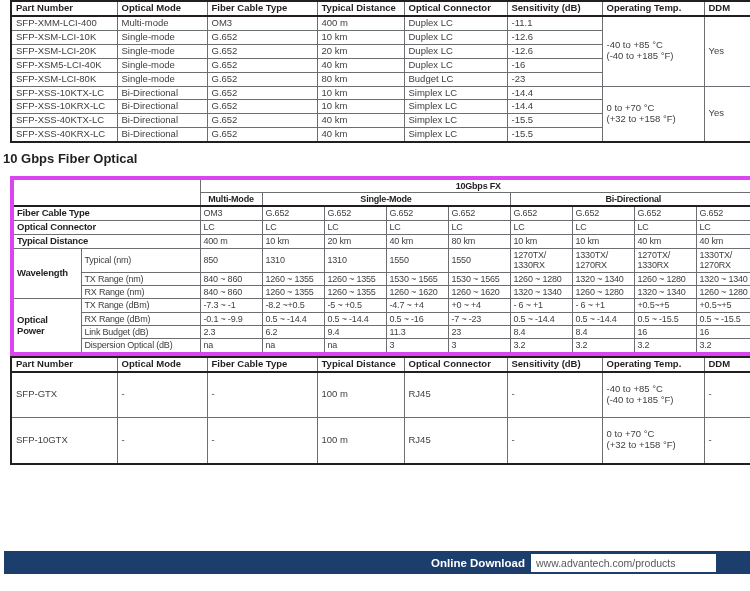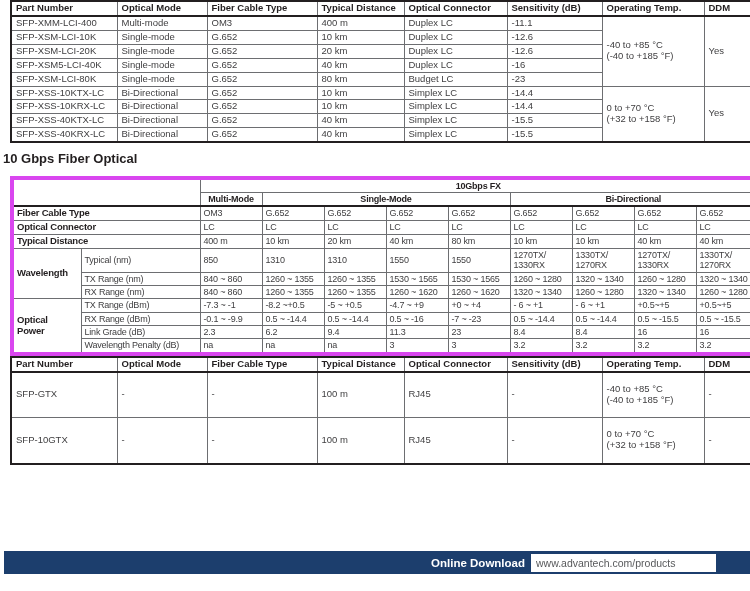--- a/index.html
+++ b/index.html
@@ -303,53 +303,53 @@
           <td>1260 ~ 1280</td>
           <td>1320 ~ 1340</td>
           <td>1260 ~ 1280</td>
         </tr>
         <tr>
           <td rowspan="4" class="grouplabel">Optical Power</td>
           <td class="sublabel">TX Range (dBm)</td>
           <td>-7.3 ~ -1</td>
           <td>-8.2 ~+0.5</td>
           <td>-5 ~ +0.5</td>
-          <td>-4.7 ~ +9</td>
+          <td>-4.7 ~ +4</td>
           <td>+0 ~ +4</td>
           <td>- 6 ~ +1</td>
           <td>- 6 ~ +1</td>
           <td>+0.5~+5</td>
           <td>+0.5~+5</td>
         </tr>
         <tr>
           <td class="sublabel">RX Range (dBm)</td>
           <td>-0.1 ~ -9.9</td>
           <td>0.5 ~ -14.4</td>
           <td>0.5 ~ -14.4</td>
           <td>0.5 ~ -16</td>
           <td>-7 ~ -23</td>
           <td>0.5 ~ -14.4</td>
           <td>0.5 ~ -14.4</td>
           <td>0.5 ~ -15.5</td>
           <td>0.5 ~ -15.5</td>
         </tr>
         <tr>
-          <td class="sublabel">Link Grade (dB)</td>
+          <td class="sublabel">Link Budget (dB)</td>
           <td>2.3</td>
           <td>6.2</td>
           <td>9.4</td>
           <td>11.3</td>
           <td>23</td>
           <td>8.4</td>
           <td>8.4</td>
           <td>16</td>
           <td>16</td>
         </tr>
         <tr>
-          <td class="sublabel">Wavelength Penalty (dB)</td>
+          <td class="sublabel">Dispersion Optical (dB)</td>
           <td>na</td>
           <td>na</td>
           <td>na</td>
           <td>3</td>
           <td>3</td>
           <td>3.2</td>
           <td>3.2</td>
           <td>3.2</td>
           <td>3.2</td>
         </tr>

